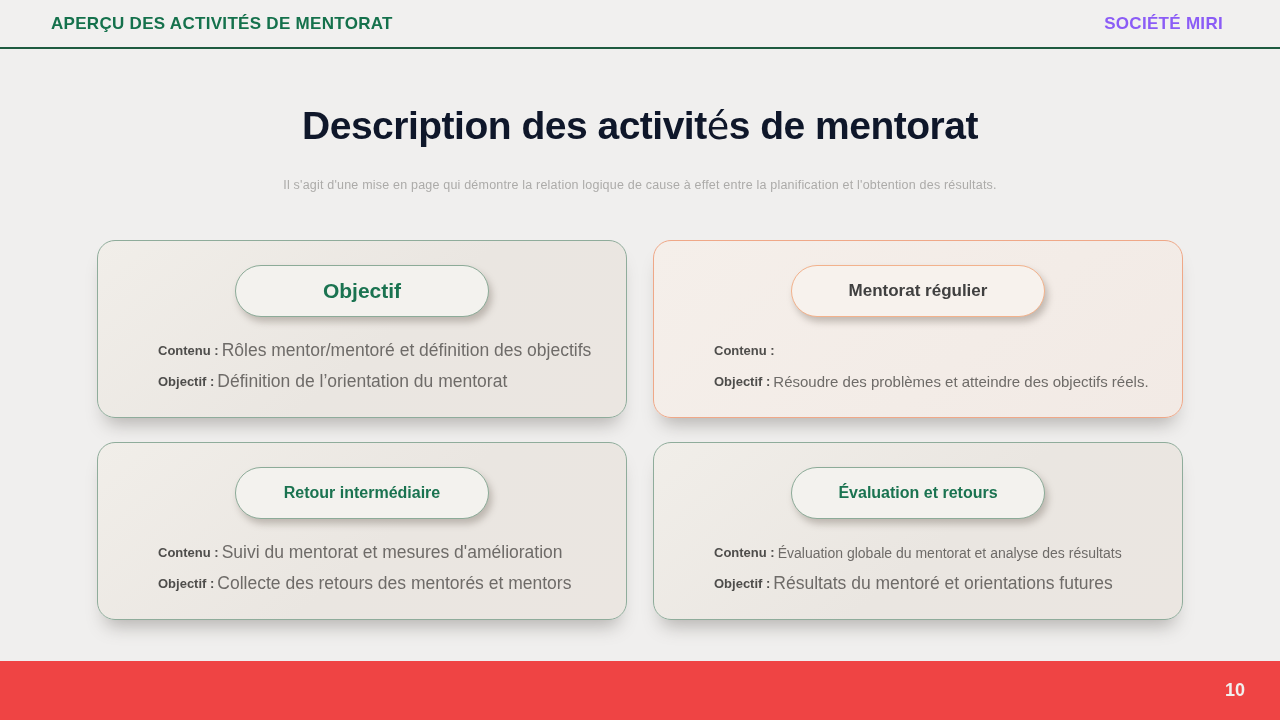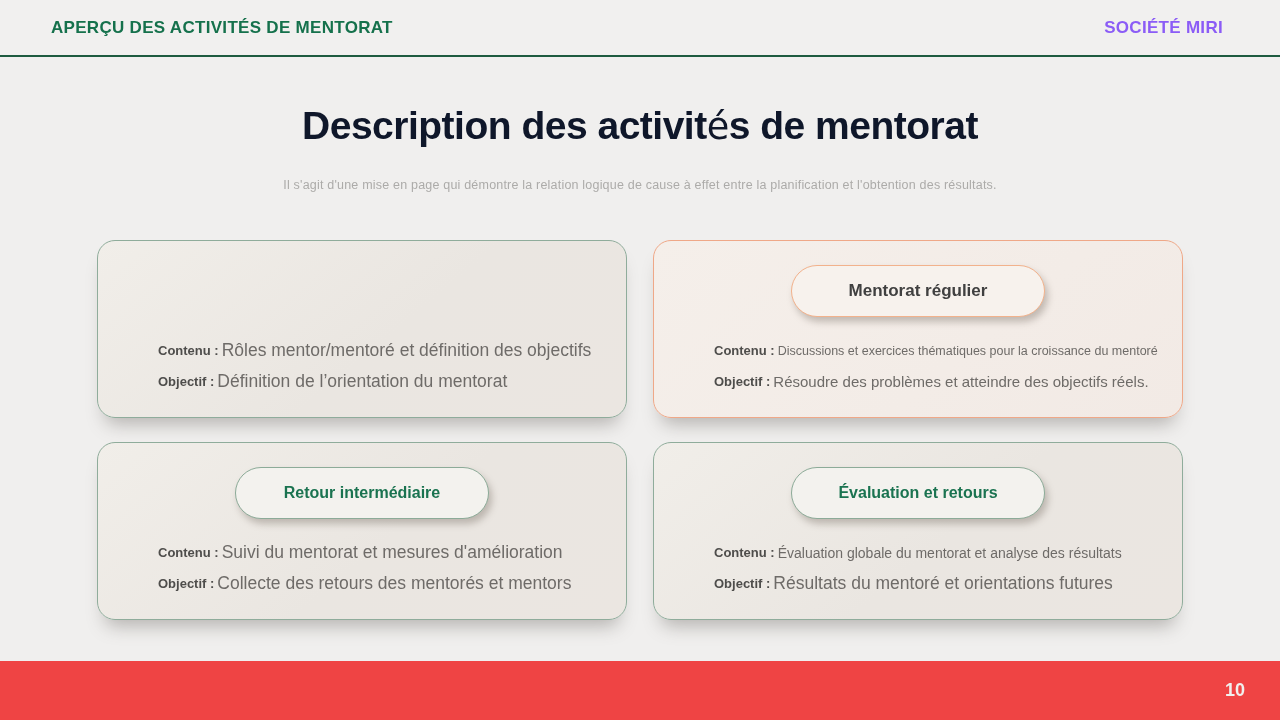--- a/index.html
+++ b/index.html
@@ -4,21 +4,21 @@
 <style>
   html,body { margin:0; padding:0; background:#d8d8d8; }
   .slide {
     position:relative; width:1280px; height:720px; overflow:hidden;
     background:#F0EFEE;
     font-family:"Liberation Sans", sans-serif;
   }
 
   
   .topbar {
-    position:absolute; top:0; left:0; right:0; height:57px;
+    position:absolute; top:0; left:0; right:0; height:49px;
     background:#F1F0EF; border-bottom:2px solid #1E5B40;
     display:flex; align-items:center; justify-content:space-between;
     padding:0 57px 0 51px; box-sizing:border-box;
   }
   .topbar .tb-left  { font-size:17px; font-weight:bold; color:#15714C; letter-spacing:.3px; }
   .topbar .tb-right { font-size:17px; font-weight:bold; color:#8b5cf6; letter-spacing:.3px; }
 
   
   .main-title {
     position:absolute; top:104px; left:0; width:100%;
@@ -95,38 +95,38 @@
     <div class="tb-right">SOCIÉTÉ MIRI</div>
   </div>
 
   <h1 class="main-title"><span>Description des activit</span><span class="fallback-char">é</span><span>s de mentorat</span></h1>
 
   <div class="subtitle">Il s'agit d'une mise en page qui démontre la relation logique de cause à effet entre la planification et l'obtention des résultats.</div>
 
   <div class="cards">
 
     <div class="card">
+      <div class="pill pill--xl">Objectif</div>
       <div class="lines">
         <div class="line">
           <span class="lbl">Contenu :</span>
           <span class="txt txt--lg">Rôles mentor/mentoré et définition des objectifs</span>
         </div>
         <div class="line">
           <span class="lbl">Objectif :</span>
           <span class="txt txt--lg">Définition de l’orientation du mentorat</span>
         </div>
       </div>
     </div>
 
     <div class="card card--orange">
       <div class="pill pill--lg">Mentorat régulier</div>
       <div class="lines">
         <div class="line">
           <span class="lbl">Contenu :</span>
-          <span class="txt txt--sm">Discussions et exercices thématiques pour la croissance du mentoré</span>
         </div>
         <div class="line">
           <span class="lbl">Objectif :</span>
           <span class="txt txt--ml">Résoudre des problèmes et atteindre des objectifs réels.</span>
         </div>
       </div>
     </div>
 
     <div class="card">
       <div class="pill pill--md">Retour intermédiaire</div>

